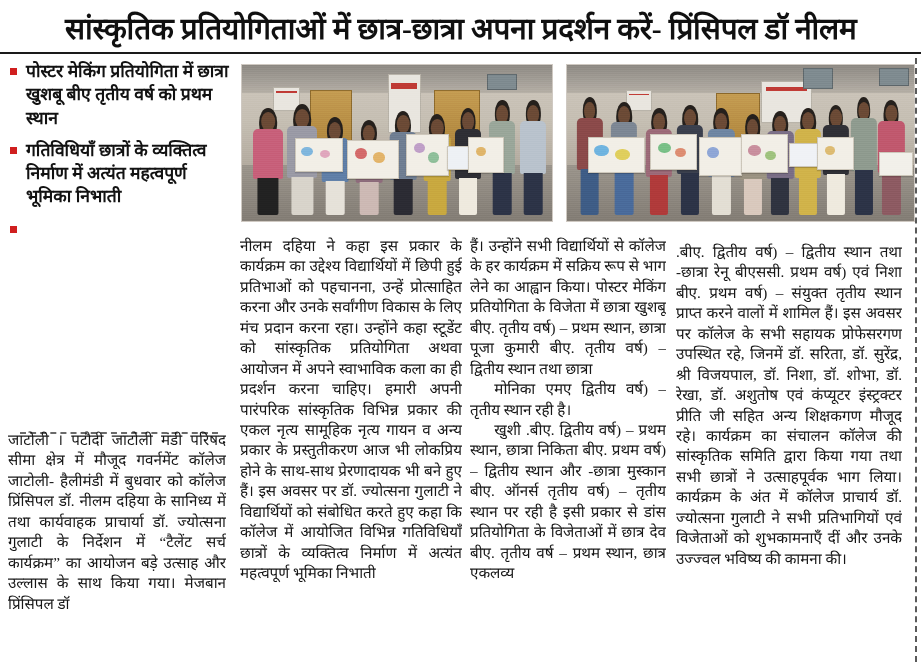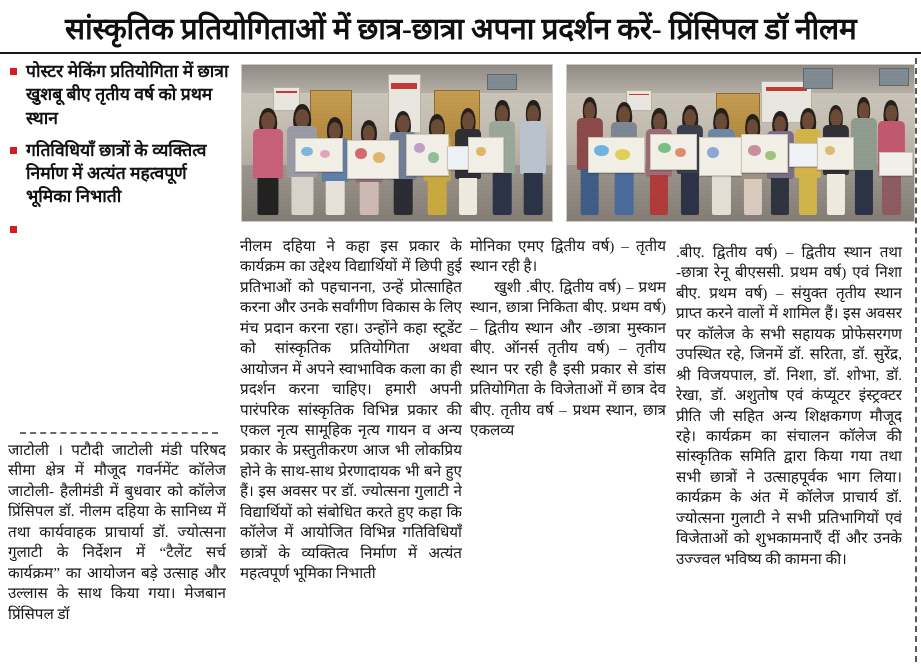--- a/index.html
+++ b/index.html
@@ -183,21 +183,21 @@
     font-size: 15.2px;
     line-height: 1.345;
     color: #161616;
     text-align: justify;
     text-justify: inter-word;
     overflow: hidden;
   }
   .col p { margin: 0; }
   .col p + p { text-indent: 1.6em; font-family: Liberation Serif, serif; }
 
-  #col1 { left: 8px;   top: 440px; width: 218px; height: 228px; }
+  #col1 { left: 8px;   top: 430px; width: 218px; height: 228px; }
   #col2 { left: 240px; top: 236px; width: 222px; height: 428px; }
   #col3 { left: 470px; top: 236px; width: 196px; height: 428px; }
   #col4 { left: 676px; top: 242px; width: 226px; height: 436px; }
 </style>
 </head>
 <body>
 
 <div id="page">
 
   <div class="headline-wrap">
@@ -413,20 +413,21 @@
 
   <div class="col" id="col1">
     <p>जाटोली । पटौदी जाटोली मंडी परिषद सीमा क्षेत्र में मौजूद गवर्नमेंट कॉलेज जाटोली- हैलीमंडी में बुधवार को कॉलेज प्रिंसिपल डॉ. नीलम दहिया के सानिध्य में तथा कार्यवाहक प्राचार्या डॉ. ज्योत्सना गुलाटी के निर्देशन में “टैलेंट सर्च कार्यक्रम” का आयोजन बड़े उत्साह और उल्लास के साथ किया गया। मेजबान प्रिंसिपल डॉ</p>
   </div>
 
   <div class="col" id="col2">
     <p>नीलम दहिया ने कहा इस प्रकार के कार्यक्रम का उद्देश्य विद्यार्थियों में छिपी हुई प्रतिभाओं को पहचानना, उन्हें प्रोत्साहित करना और उनके सर्वांगीण विकास के लिए मंच प्रदान करना रहा। उन्होंने कहा स्टूडेंट को सांस्कृतिक प्रतियोगिता अथवा आयोजन में अपने स्वाभाविक कला का ही प्रदर्शन करना चाहिए। हमारी अपनी पारंपरिक सांस्कृतिक विभिन्न प्रकार की एकल नृत्य सामूहिक नृत्य गायन व अन्य प्रकार के प्रस्तुतीकरण आज भी लोकप्रिय होने के साथ-साथ प्रेरणादायक भी बने हुए हैं। इस अवसर पर डॉ. ज्योत्सना गुलाटी ने विद्यार्थियों को संबोधित करते हुए कहा कि कॉलेज में आयोजित विभिन्न गतिविधियाँ छात्रों के व्यक्तित्व निर्माण में अत्यंत महत्वपूर्ण भूमिका निभाती</p>
   </div>
 
   <div class="col" id="col3">
+    <p>हैं। उन्होंने सभी विद्यार्थियों से कॉलेज के हर कार्यक्रम में सक्रिय रूप से भाग लेने का आह्वान किया। पोस्टर मेकिंग प्रतियोगिता के विजेता में छात्रा खुशबू बीए. तृतीय वर्ष) – प्रथम स्थान, छात्रा पूजा कुमारी बीए. तृतीय वर्ष) – द्वितीय स्थान तथा छात्रा</p>
     <p>मोनिका एमए द्वितीय वर्ष) – तृतीय स्थान रही है।</p>
     <p>खुशी .बीए. द्वितीय वर्ष) – प्रथम स्थान, छात्रा निकिता बीए. प्रथम वर्ष) – द्वितीय स्थान और -छात्रा मुस्कान बीए. ऑनर्स तृतीय वर्ष) – तृतीय स्थान पर रही है इसी प्रकार से डांस प्रतियोगिता के विजेताओं में छात्र देव बीए. तृतीय वर्ष – प्रथम स्थान, छात्र एकलव्य</p>
   </div>
 
   <div class="col" id="col4">
     <p>.बीए. द्वितीय वर्ष) – द्वितीय स्थान तथा -छात्रा रेनू बीएससी. प्रथम वर्ष) एवं निशा बीए. प्रथम वर्ष) – संयुक्त तृतीय स्थान प्राप्त करने वालों में शामिल हैं। इस अवसर पर कॉलेज के सभी सहायक प्रोफेसरगण उपस्थित रहे, जिनमें डॉ. सरिता, डॉ. सुरेंद्र, श्री विजयपाल, डॉ. निशा, डॉ. शोभा, डॉ. रेखा, डॉ. अशुतोष एवं कंप्यूटर इंस्ट्रक्टर प्रीति जी सहित अन्य शिक्षकगण मौजूद रहे। कार्यक्रम का संचालन कॉलेज की सांस्कृतिक समिति द्वारा किया गया तथा सभी छात्रों ने उत्साहपूर्वक भाग लिया। कार्यक्रम के अंत में कॉलेज प्राचार्य डॉ. ज्योत्सना गुलाटी ने सभी प्रतिभागियों एवं विजेताओं को शुभकामनाएँ दीं और उनके उज्ज्वल भविष्य की कामना की।</p>
   </div>
 
 </div>
 

